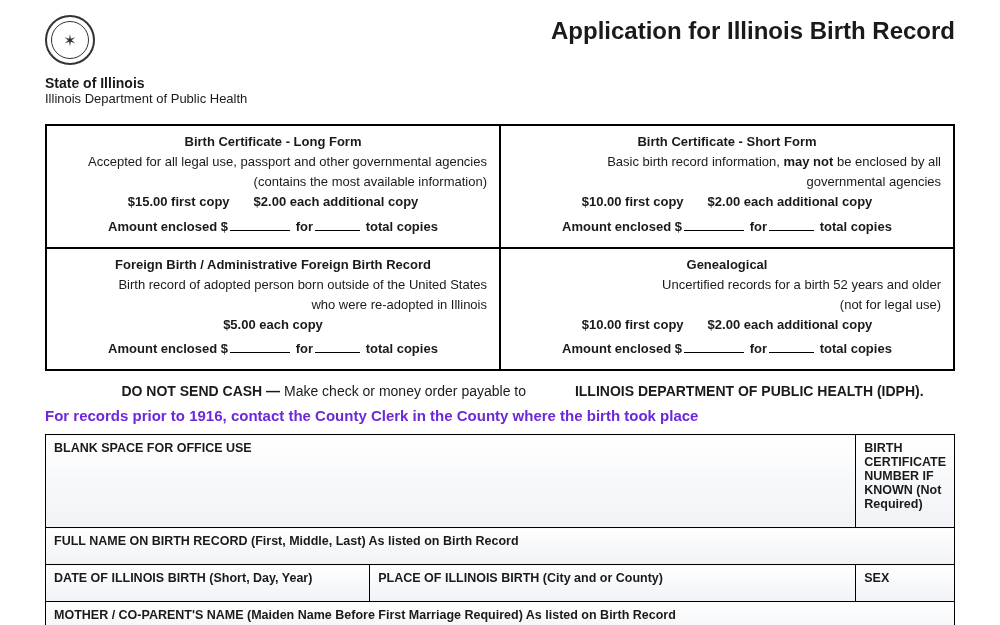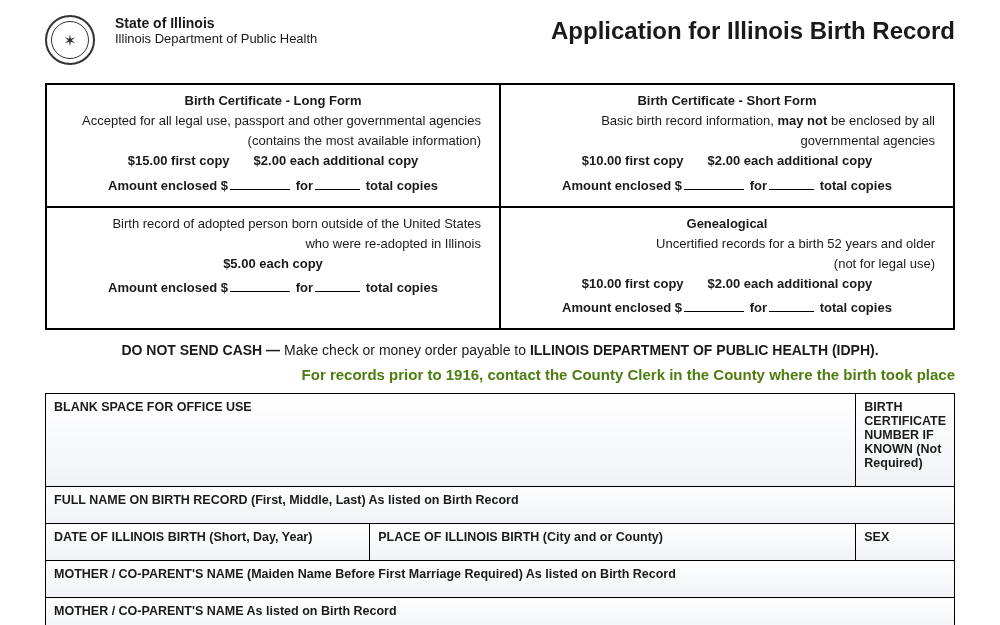--- a/index.html
+++ b/index.html
@@ -14,21 +14,22 @@
   }
   .header {
     display: flex;
     align-items: flex-start;
     justify-content: space-between;
     margin-bottom: 18px;
   }
   .header-left {
     display: flex;
     align-items: flex-start;
-    gap: 20px;
+    gap: 10px;
+    flex-direction: column;
   }
   .seal {
     width: 50px;
     height: 50px;
     border: 2px solid #333;
     border-radius: 50%;
     position: relative;
     display: flex;
     align-items: center;
     justify-content: center;
@@ -55,21 +56,21 @@
     text-align: right;
     padding-top: 2px;
   }
   .options-grid {
     display: grid;
     grid-template-columns: 1fr 1fr;
     border: 1px solid #000;
   }
   .option-cell {
     border: 1px solid #000;
-    padding: 6px 18px 10px;
+    padding: 6px 12px 10px;
     text-align: center;
     line-height: 1.55;
   }
   .option-title { font-weight: bold; }
   .option-desc { font-weight: normal; text-align: right; }
   .option-price { font-weight: bold; text-align: center; }
   .amount-line { font-weight: bold; margin-top: 4px; }
   .blank {
     display: inline-block;
     border-bottom: 1px solid #000;
@@ -77,24 +78,24 @@
     height: 1em;
     vertical-align: baseline;
     margin: 0 2px;
   }
   .blank.sm { min-width: 45px; }
   .no-cash {
     text-align: center;
     margin: 12px 0 8px;
     font-size: 14px;
   }
-  .no-cash .bold { font-weight: bold; }
+  .no-cash .bold { font-weight: bold; margin-left: 45px; }
   .prior-note {
-    text-align: right;
-    color: #4d7c0f;
+    text-align: left;
+    color: #6d28d9;
     font-weight: bold;
     font-size: 15px;
     margin-bottom: 10px;
   }
   .form-table {
     width: 100%;
     border-collapse: collapse;
   }
   .form-table td {
     border: 1px solid #000;
@@ -146,20 +147,21 @@
       <span>$10.00 first copy</span><span class="price-gap"></span><span>$2.00 each additional copy</span>
     </div>
     <div class="amount-line">
       <span>Amount enclosed $</span><span class="blank"></span>
       <span>for</span><span class="blank sm"></span>
       <span>total copies</span>
     </div>
   </div>
 
   <div class="option-cell">
+    <div class="option-title">Foreign Birth / Administrative Foreign Birth Record</div>
     <div class="option-desc">Birth record of adopted person born outside of the United States</div>
     <div class="option-desc">who were re-adopted in Illinois</div>
     <div class="option-price">
       <span>$5.00 each copy</span>
     </div>
     <div class="amount-line">
       <span>Amount enclosed $</span><span class="blank"></span>
       <span>for</span><span class="blank sm"></span>
       <span>total copies</span>
     </div>

